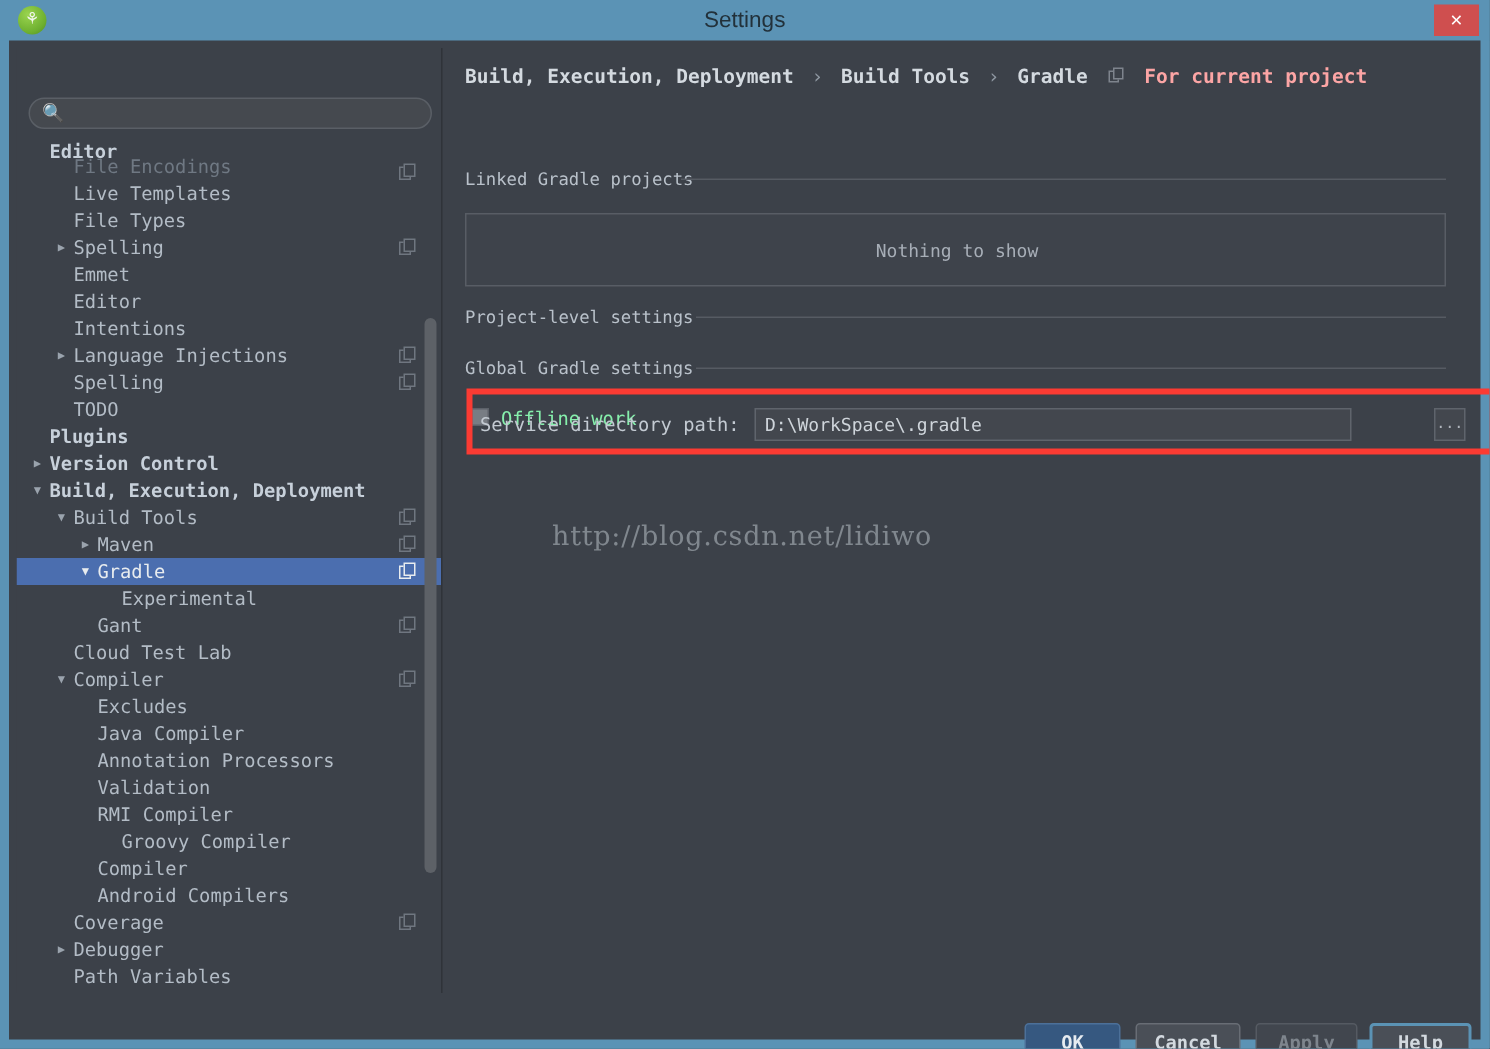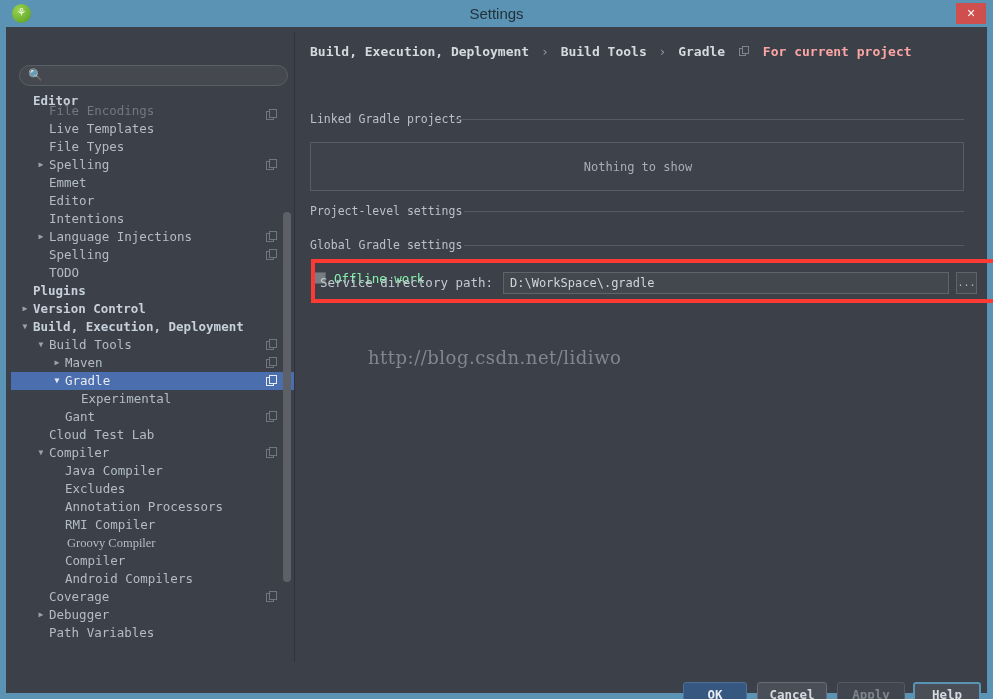--- a/index.html
+++ b/index.html
@@ -249,21 +249,21 @@
   #path-label {
     position: absolute; left: 0; top: 0;
     height: 22px; line-height: 22px;
     color: #c3cad2;
     font-family: "DejaVu Sans Mono", monospace;
     font-size: 12.5px;
     white-space: nowrap;
   }
   #path-field {
     position: absolute; left: 183px; top: 0;
-    width: 446px; height: 22px;
+    width: 398px; height: 22px;
     background: #43474e;
     border: 1px solid #5f646c;
     color: #cfd5db;
     font-family: "DejaVu Sans Mono", monospace;
     font-size: 12px;
     padding-left: 6px;
     outline: none;
   }
   #path-browse {
     position: absolute; left: 636px; top: 0;
@@ -446,33 +446,36 @@
             </div>
             <div class="tree-row">
               <span class="arrow" style="left: 24px;">▼</span>
               <span class="tlabel" style="left: 38px;">Compiler</span>
               <span class="copyicon">
                 <span class="sq1"></span>
                 <span class="sq2"></span>
               </span>
             </div>
             <div class="tree-row">
+              <span class="tlabel" style="left: 54px;">Excludes</span>
+            </div>
+            <div class="tree-row">
               <span class="tlabel" style="left: 54px;">Java Compiler</span>
             </div>
             <div class="tree-row">
-              <span class="tlabel" style="left: 54px;">Excludes</span>
-            </div>
-            <div class="tree-row">
               <span class="tlabel" style="left: 54px;">Annotation Processors</span>
             </div>
             <div class="tree-row">
+              <span class="tlabel" style="left: 54px;">Validation</span>
+            </div>
+            <div class="tree-row">
               <span class="tlabel" style="left: 54px;">RMI Compiler</span>
             </div>
             <div class="tree-row">
-              <span class="tlabel" style="left: 56px; font-family: Liberation Serif, serif;">Groovy Compiler</span>
+              <span class="tlabel" style="left: 70px;">Groovy Compiler</span>
             </div>
             <div class="tree-row">
               <span class="tlabel" style="left: 54px;">Compiler</span>
             </div>
             <div class="tree-row">
               <span class="tlabel" style="left: 54px;">Android Compilers</span>
             </div>
             <div class="tree-row">
               <span class="tlabel" style="left: 38px;">Coverage</span>
               <span class="copyicon">

